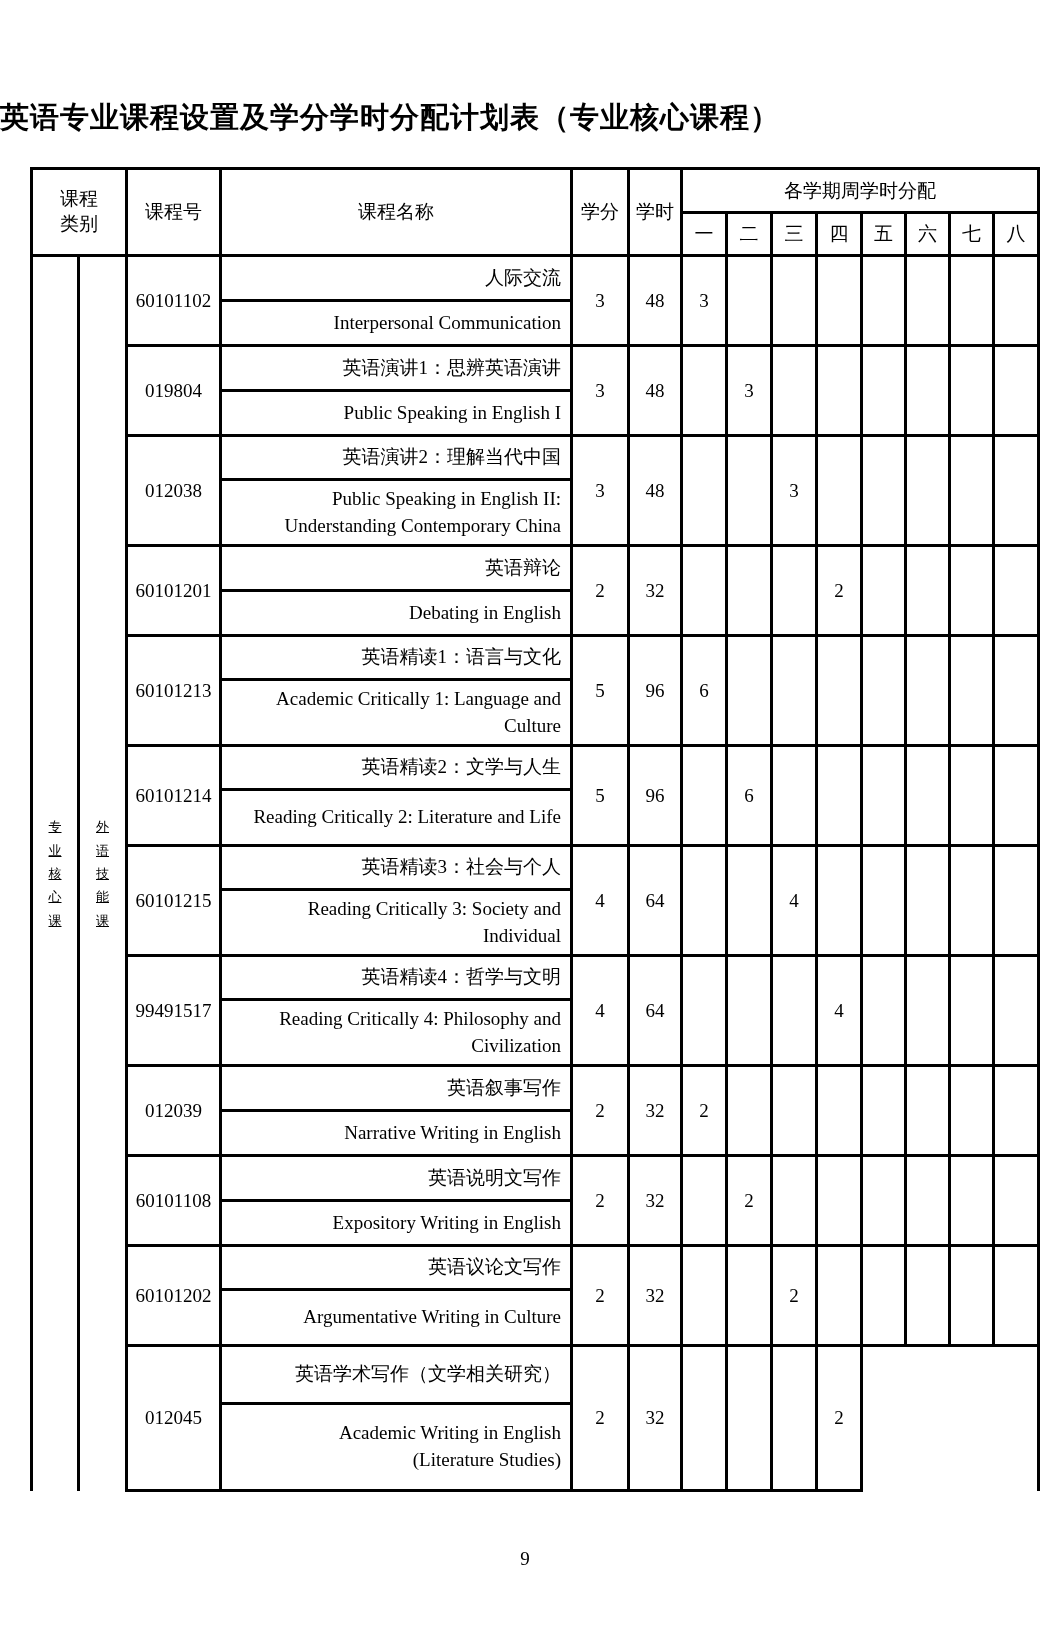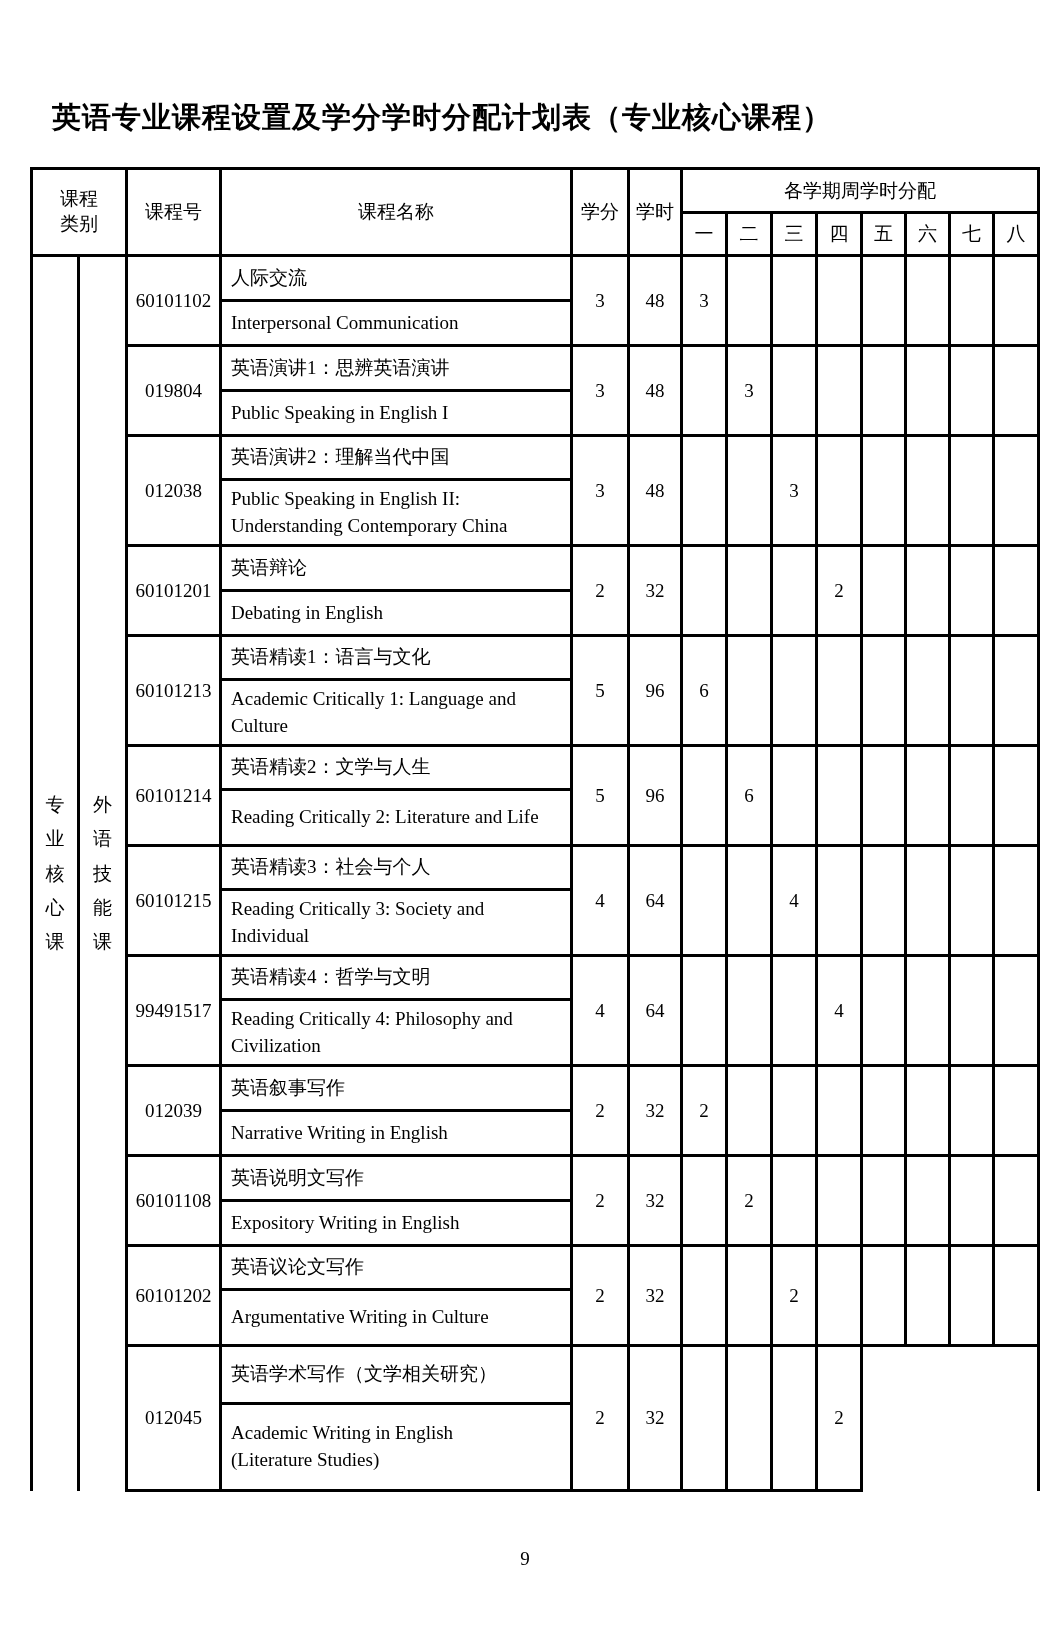--- a/index.html
+++ b/index.html
@@ -10,21 +10,21 @@
     background: #ffffff;
     position: relative;
     font-family: "Liberation Serif", "DejaVu Serif", serif;
     color: #000;
     overflow: hidden;
   }
   .title {
     position: absolute;
     top: 98px; left: 0; width: 832px;
     margin: 0;
-    text-align: right;
+    text-align: left;
     font-size: 29px;
     font-weight: bold;
     letter-spacing: 1px;
   }
   table.course-table {
     position: absolute;
     top: 167px; left: 30px;
     border-collapse: collapse;
     table-layout: fixed;
     width: 1007px;
@@ -33,31 +33,32 @@
     border: 3px solid #000;
     padding: 0;
     font-size: 19px;
     overflow: hidden;
   }
   .hc { text-align: center; vertical-align: middle; }
   tr.hdr1 { height: 44px; }
   tr.hdr2 { height: 43px; }
   .cat-head-inner { display: inline-block; width: 2.3em; line-height: 1.3; text-align: center; }
   .code, .num { text-align: center; vertical-align: middle; }
-  .name { text-align: left; vertical-align: middle; padding: 3px 9px; line-height: 1.4; }
+  .name { text-align: right; vertical-align: middle; padding: 3px 9px; line-height: 1.4; }
   .name-en { white-space: pre-line; }
   .cat-cell { vertical-align: middle; border-bottom: none; }
   .vtext {
     display: block;
     width: 1.15em;
     margin: 0 auto;
     word-break: break-all;
     line-height: 1.8;
     text-align: center;
-    font-size: 19px;
+    font-size: 13px;
+    text-decoration: underline;
   }
   .cut-cell { border-bottom: none; }
   .h45 { height: 45px; }
   .h44 { height: 44px; }
   .h56 { height: 56px; }
   .h66 { height: 66px; }
   .h58 { height: 58px; }
   .h87 { height: 87px; }
   .page-number {
     position: absolute;

